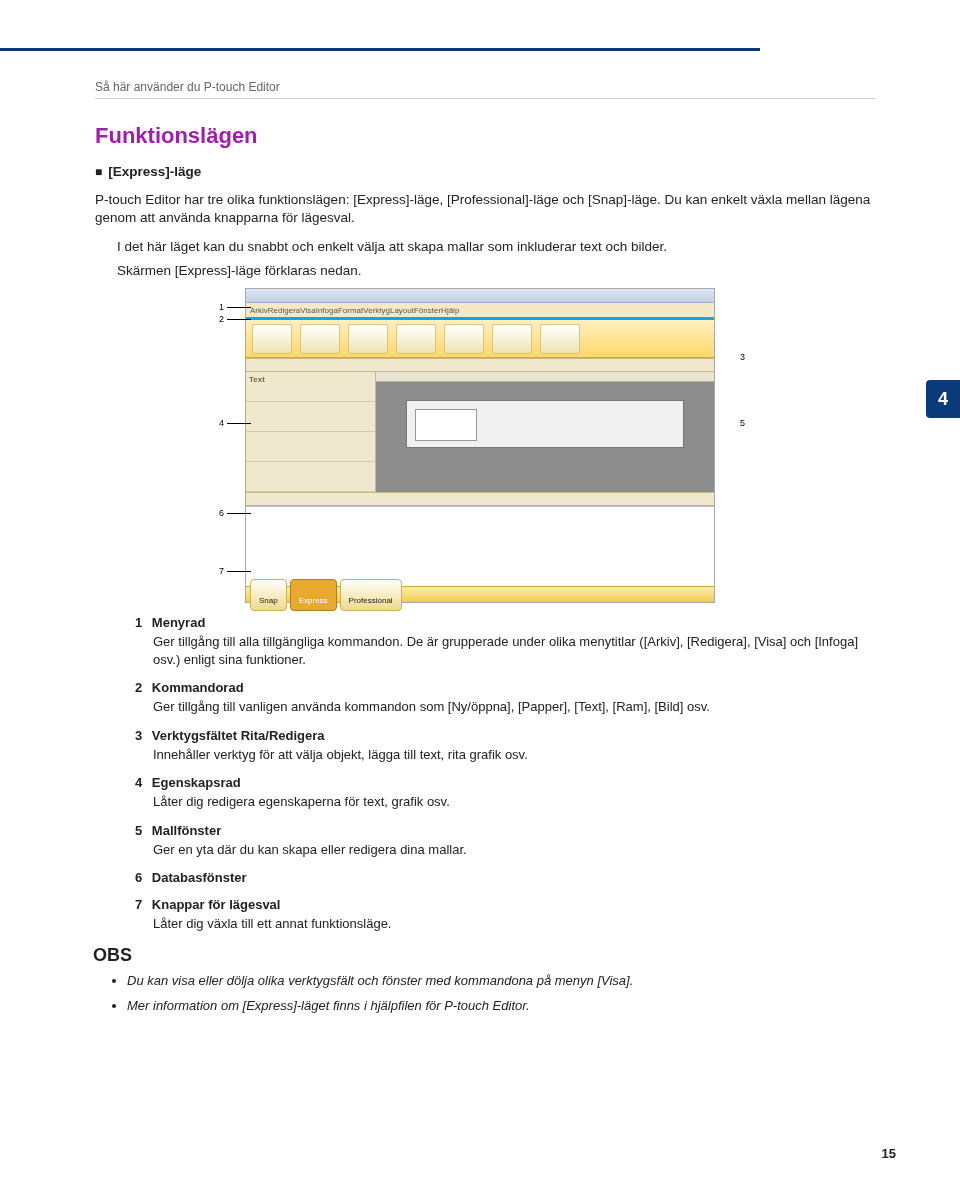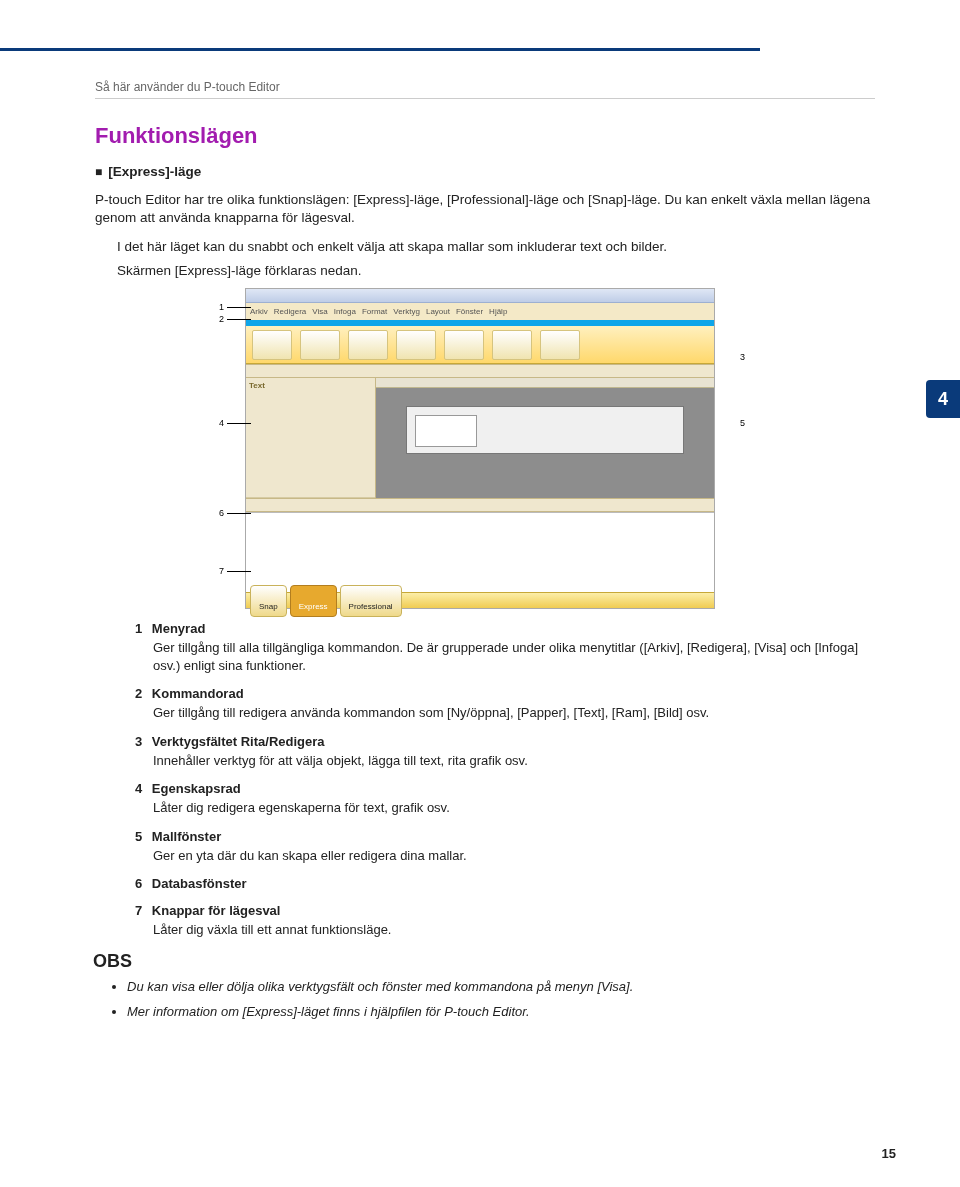--- a/index.html
+++ b/index.html
@@ -78,42 +78,42 @@
     border: 1px solid #aaa;
     background: #e9e9e9;
     font-size: 8px;
   }
   .titlebar {
     height: 14px;
     background: linear-gradient(#dfe7f5,#bfcde7);
     border-bottom: 1px solid #9db0d1;
   }
   .menubar {
-    height: 23px;
+    height: 17px;
     background: #f4e9c7;
-    border-bottom: 6px solid #0ea5e9;
-    display:flex; gap:6px; padding:0 4px; align-items:center;
+    border-bottom: 3px solid #0ea5e9;
+    display:flex; padding:0 4px; align-items:center;
     color:#555;
   }
   .menubar span{white-space:nowrap}
   .cmdbar {
     height: 38px;
     background: linear-gradient(#fff0bf,#ffd86b);
     border-bottom: 1px solid #c7a838;
     display:flex; gap:8px; align-items:center; padding:0 6px;
   }
   .cmd-btn {
     width:40px; height:30px; background:linear-gradient(#fff,#f0e4b0);
     border:1px solid #d6c47e; border-radius:2px;
   }
   .midrow { display:flex; height:120px; }
   .side {
     width:130px; background:#efe7ce;
     border-right:1px solid #c7b887;
-    display:flex; flex-direction:row;
+    display:flex; flex-direction:column;
   }
   .pane {
     flex:1; border-bottom:1px solid #d6cba3;
     padding:3px;
   }
   .pane-title{font-weight:bold;color:#7a6a2f}
   .canvas {
     flex:1; background:#8d8d8d; position:relative;
   }
   .ruler {height:10px;background:#e8e3d2;border-bottom:1px solid #bfb78f}
@@ -239,21 +239,21 @@
 
   <ol class="numlist">
     <li>
       <span class="n">1</span>
       <span class="t">Menyrad</span>
       <span class="d">Ger tillgång till alla tillgängliga kommandon. De är grupperade under olika menytitlar ([Arkiv], [Redigera], [Visa] och [Infoga] osv.) enligt sina funktioner.</span>
     </li>
     <li>
       <span class="n">2</span>
       <span class="t">Kommandorad</span>
-      <span class="d">Ger tillgång till redigera använda kommandon som [Ny/öppna], [Papper], [Text], [Ram], [Bild] osv.</span>
+      <span class="d">Ger tillgång till vanligen använda kommandon som [Ny/öppna], [Papper], [Text], [Ram], [Bild] osv.</span>
     </li>
     <li>
       <span class="n">3</span>
       <span class="t">Verktygsfältet Rita/Redigera</span>
       <span class="d">Innehåller verktyg för att välja objekt, lägga till text, rita grafik osv.</span>
     </li>
     <li>
       <span class="n">4</span>
       <span class="t">Egenskapsrad</span>
       <span class="d">Låter dig redigera egenskaperna för text, grafik osv.</span>

